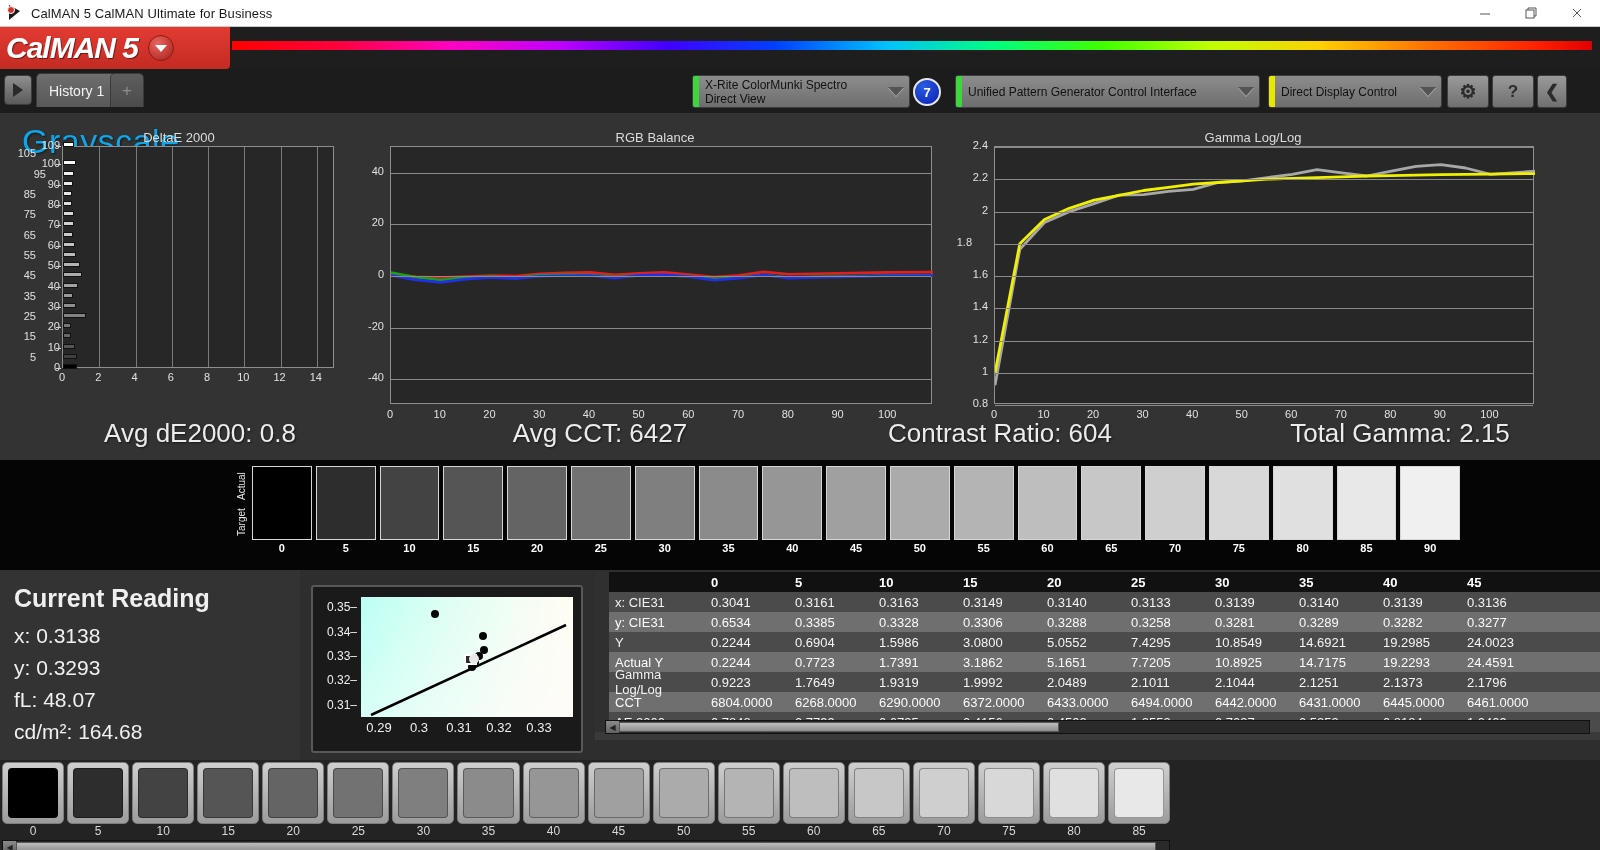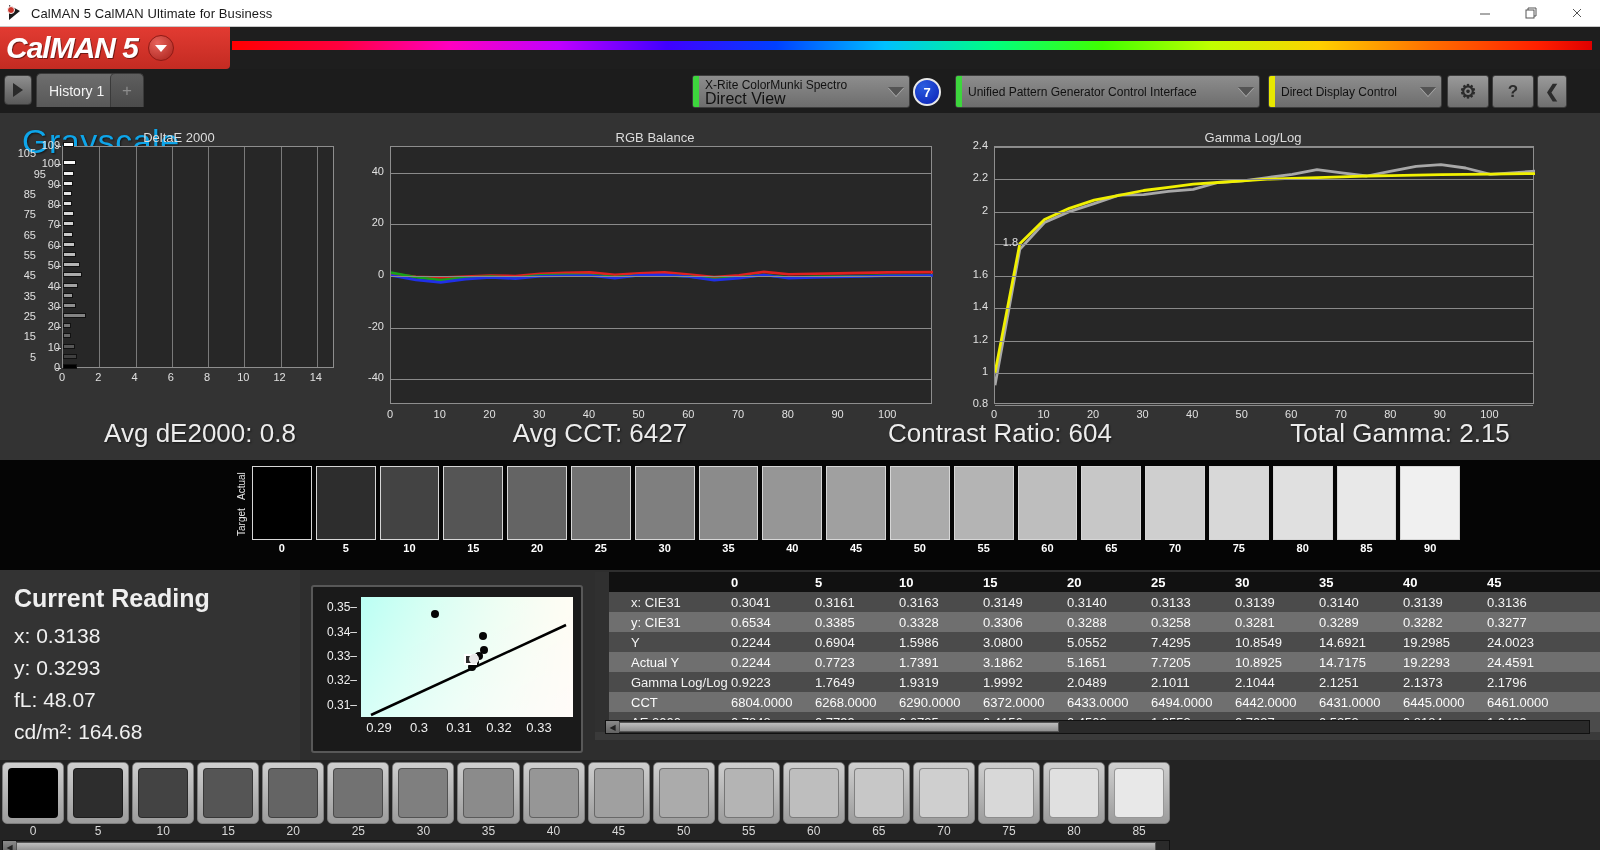--- a/index.html
+++ b/index.html
@@ -105,21 +105,21 @@
     position: absolute; top: 6px; height: 33px;
     background: linear-gradient(#8d8d8d, #6d6d6d);
     border: 1px solid #3d3d3d; border-radius: 3px;
     display: flex; align-items: stretch; overflow: hidden;
   }
   .devbox .bar { width: 6px; }
   .devbox .labels {
     flex: 1; display: flex; flex-direction: column; justify-content: center;
     padding-left: 6px; color: #111; font-size: 12px; line-height: 14px;
   }
-  .devbox .labels .l2 { font-size: 16px; }
+  .devbox .labels .l2 { font-size: 12px; }
   .dd-caret {
     width: 26px; display: flex; align-items: center; justify-content: center;
   }
   .dd-caret i {
     width: 0; height: 0; border-left: 8px solid transparent; border-right: 8px solid transparent;
     border-top: 9px solid #545454; filter: drop-shadow(0 1px 0 #b3b3b3);
   }
   .meter-badge {
     position: absolute; top: 9px; width: 28px; height: 28px; border-radius: 50%;
     background: radial-gradient(circle at 35% 28%, #2b5de0, #0a1fb5);
@@ -226,21 +226,21 @@
   
   .table {
     position: absolute; left: 595px; top: 572px; width: 1005px; height: 168px;
     background: #3a3a3a; overflow: hidden;
   }
   .trow { display: flex; height: 20px; align-items: center; }
   .trow.hdr { background: #111; height: 20px; }
   .trow.odd { background: #4b4b4b; }
   .trow.even { background: #6f6f6f; }
   .tgut { width: 14px; height: 100%; background: #303030; flex: none; }
-  .tlbl { width: 122px; flex: none; color: #f2f2f2; font-size: 13px; padding-left: 22px; }
+  .tlbl { width: 102px; flex: none; color: #f2f2f2; font-size: 13px; padding-left: 6px; }
   .tcell { width: 84px; flex: none; color: #f4f4f4; font-size: 13px; }
   .trow.hdr .tcell { font-weight: bold; color: #fff; }
   .trow.even .tcell, .trow.even .tlbl { color: #fbfbfb; }
 
   
   .botbar {
     position: absolute; left: 0; top: 760px; width: 1600px; height: 90px;
     background: #232323;
   }
   .sw-wrap { position: absolute; left: 2px; top: 2px; width: 1168px; height: 62px; display: flex; gap: 3px; }
@@ -489,21 +489,21 @@
         <div class="tick" style="left:1376.3302752293578px;top:295px;width:28px">80</div>
         <div class="tick" style="left:1425.8715596330276px;top:295px;width:28px">90</div>
         <div class="tick" style="left:1475.4128440366972px;top:295px;width:28px">100</div>
       </div>
     <div id="gam-yticks">
         <div class="ytick" style="left:954px;top:284px;width:34px">0.8</div>
         <div class="ytick" style="left:954px;top:251.75px;width:34px">1</div>
         <div class="ytick" style="left:954px;top:219.5px;width:34px">1.2</div>
         <div class="ytick" style="left:954px;top:187.25px;width:34px">1.4</div>
         <div class="ytick" style="left:954px;top:154.99999999999997px;width:34px">1.6</div>
-        <div class="ytick" style="left:984px;top:122.75px;width:34px">1.8</div>
+        <div class="ytick" style="left:938px;top:122.75px;width:34px">1.8</div>
         <div class="ytick" style="left:954px;top:90.5px;width:34px">2</div>
         <div class="ytick" style="left:954px;top:58.24999999999997px;width:34px">2.2</div>
         <div class="ytick" style="left:954px;top:26px;width:34px">2.4</div>
       </div>
 
     <div class="summary">
       <div>Avg dE2000: 0.8</div>
       <div>Avg CCT: 6427</div>
       <div>Contrast Ratio: 604</div>
       <div>Total Gamma: 2.15</div>

